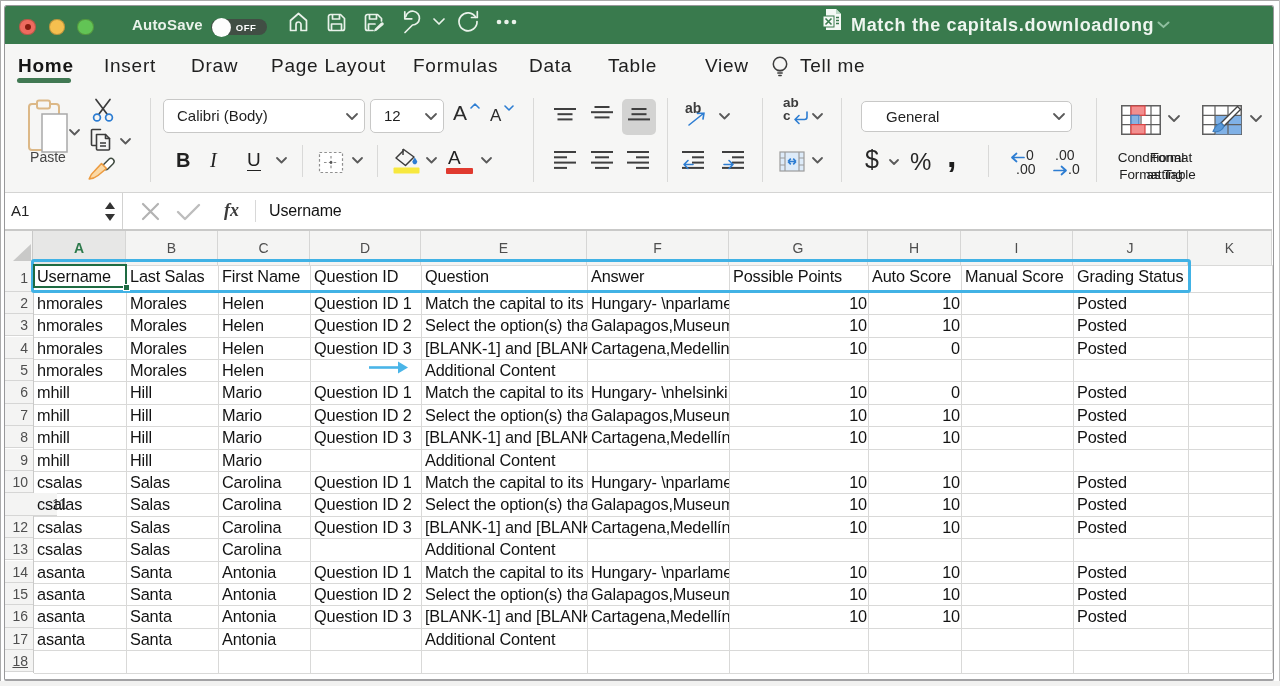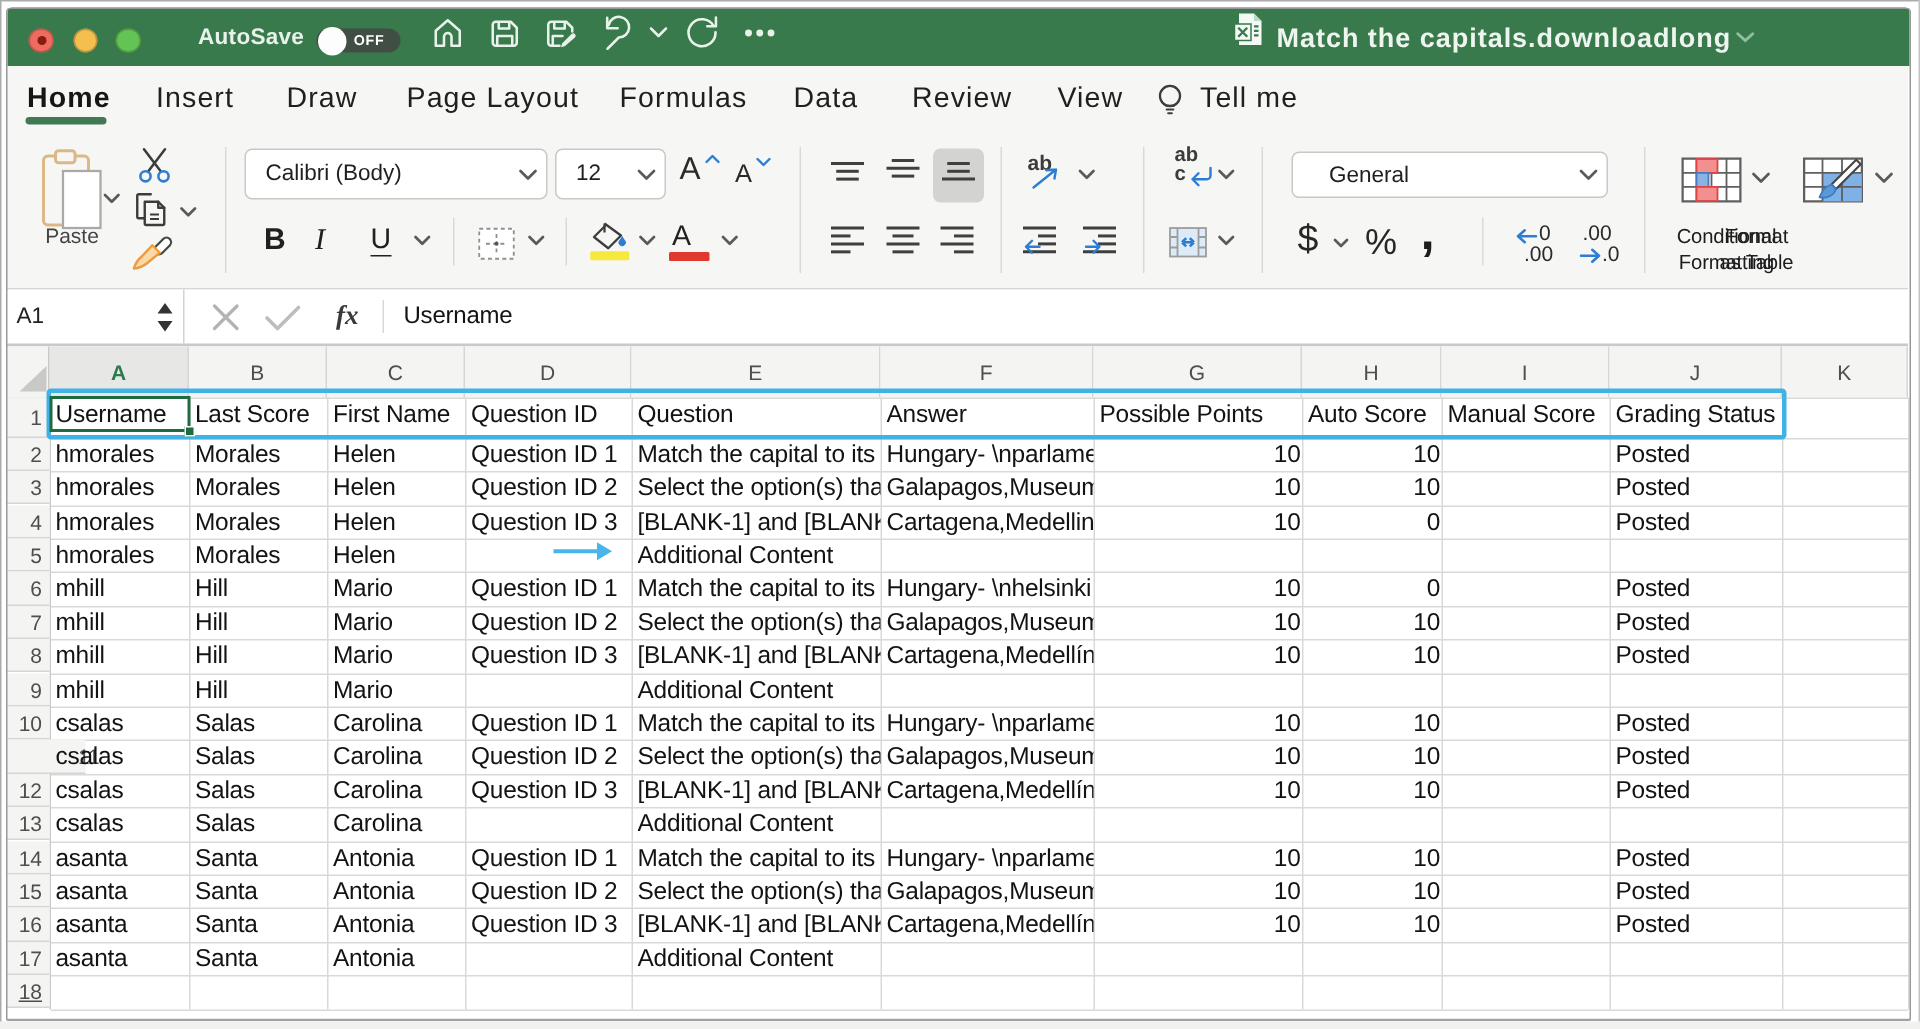--- a/index.html
+++ b/index.html
@@ -75,21 +75,21 @@
     </svg>
 </div>
 <div class="layer" style="top:44px;height:44px;">
 <div class="abs" style="left:4px;top:0;width:1268px;height:44px;background:#f6f6f5;"></div>
 <div class="tab" style="left:18px;color:#161616;font-weight:700;">Home</div>
 <div class="tab" style="left:104px;">Insert</div>
 <div class="tab" style="left:191px;">Draw</div>
 <div class="tab" style="left:271px;">Page Layout</div>
 <div class="tab" style="left:413px;">Formulas</div>
 <div class="tab" style="left:529px;">Data</div>
-<div class="tab" style="left:608px;">Review</div>
+<div class="tab" style="left:608px;">Table</div>
 <div class="tab" style="left:705px;">View</div>
 <div class="abs" style="left:17px;top:34px;width:54px;height:5px;background:#417953;border-radius:2.5px;"></div>
 <svg style="left:770px;top:11px" width="20" height="23">
 <circle cx="10" cy="9" r="6.7" stroke="#3c3c3c" stroke-width="1.5" fill="none"></circle>
 <path d="M7.5 15.5 L12.5 15.5 M7.8 18 L12.2 18 M8.8 20.5 L11.2 20.5" stroke="#3c3c3c" stroke-width="1.4" fill="none" stroke-linecap="round"></path>
     </svg>
 <div class="tab" style="left:800px;">Tell me</div>
 </div>
 <div class="layer" style="top:88px;height:104.5px;">
 <div class="abs" style="left:4px;top:0;width:1268px;height:104.5px;background:#f6f6f5;border-bottom:1.5px solid #d4d4d3;"></div>
@@ -367,21 +367,21 @@
 <div class="gl" style="left:34px;top:351.9px;width:1238px;height:1px;"></div>
 <div class="rowhdr" style="top:351.9px;height:22.4px;line-height:22.4px;">15</div>
 <div class="gl" style="left:34px;top:374.3px;width:1238px;height:1px;"></div>
 <div class="rowhdr" style="top:374.3px;height:22.4px;line-height:22.4px;">16</div>
 <div class="gl" style="left:34px;top:396.7px;width:1238px;height:1px;"></div>
 <div class="rowhdr" style="top:396.7px;height:22.4px;line-height:22.4px;">17</div>
 <div class="gl" style="left:34px;top:419.1px;width:1238px;height:1px;"></div>
 <div class="rowhdr" style="top:419.1px;height:22.4px;line-height:22.4px;text-decoration:underline;">18</div>
 <div class="gl" style="left:34px;top:441.5px;width:1238px;height:1px;"></div>
 <div class="cell" style="left:37px;top:34.0px;width:88px;height:23.69999999999999px;line-height:23.69999999999999px;">Username</div>
-<div class="cell" style="left:130px;top:34.0px;width:87px;height:23.69999999999999px;line-height:23.69999999999999px;">Last Score</div>
+<div class="cell" style="left:130px;top:34.0px;width:87px;height:23.69999999999999px;line-height:23.69999999999999px;">Last Salas</div>
 <div class="cell" style="left:222px;top:34.0px;width:87px;height:23.69999999999999px;line-height:23.69999999999999px;">First Name</div>
 <div class="cell" style="left:314px;top:34.0px;width:106px;height:23.69999999999999px;line-height:23.69999999999999px;">Question ID</div>
 <div class="cell" style="left:425px;top:34.0px;width:161px;height:23.69999999999999px;line-height:23.69999999999999px;">Question</div>
 <div class="cell" style="left:591px;top:34.0px;width:137px;height:23.69999999999999px;line-height:23.69999999999999px;">Answer</div>
 <div class="cell" style="left:733px;top:34.0px;width:134px;height:23.69999999999999px;line-height:23.69999999999999px;">Possible Points</div>
 <div class="cell" style="left:872px;top:34.0px;width:88px;height:23.69999999999999px;line-height:23.69999999999999px;">Auto Score</div>
 <div class="cell" style="left:965px;top:34.0px;width:107px;height:23.69999999999999px;line-height:23.69999999999999px;">Manual Score</div>
 <div class="cell" style="left:1077px;top:34.0px;width:110px;height:23.69999999999999px;line-height:23.69999999999999px;">Grading Status</div>
 <div class="cell" style="left:37px;top:60.7px;width:89px;height:22.4px;line-height:22.4px;">hmorales</div>
 <div class="cell" style="left:130px;top:60.7px;width:88px;height:22.4px;line-height:22.4px;">Morales</div>

